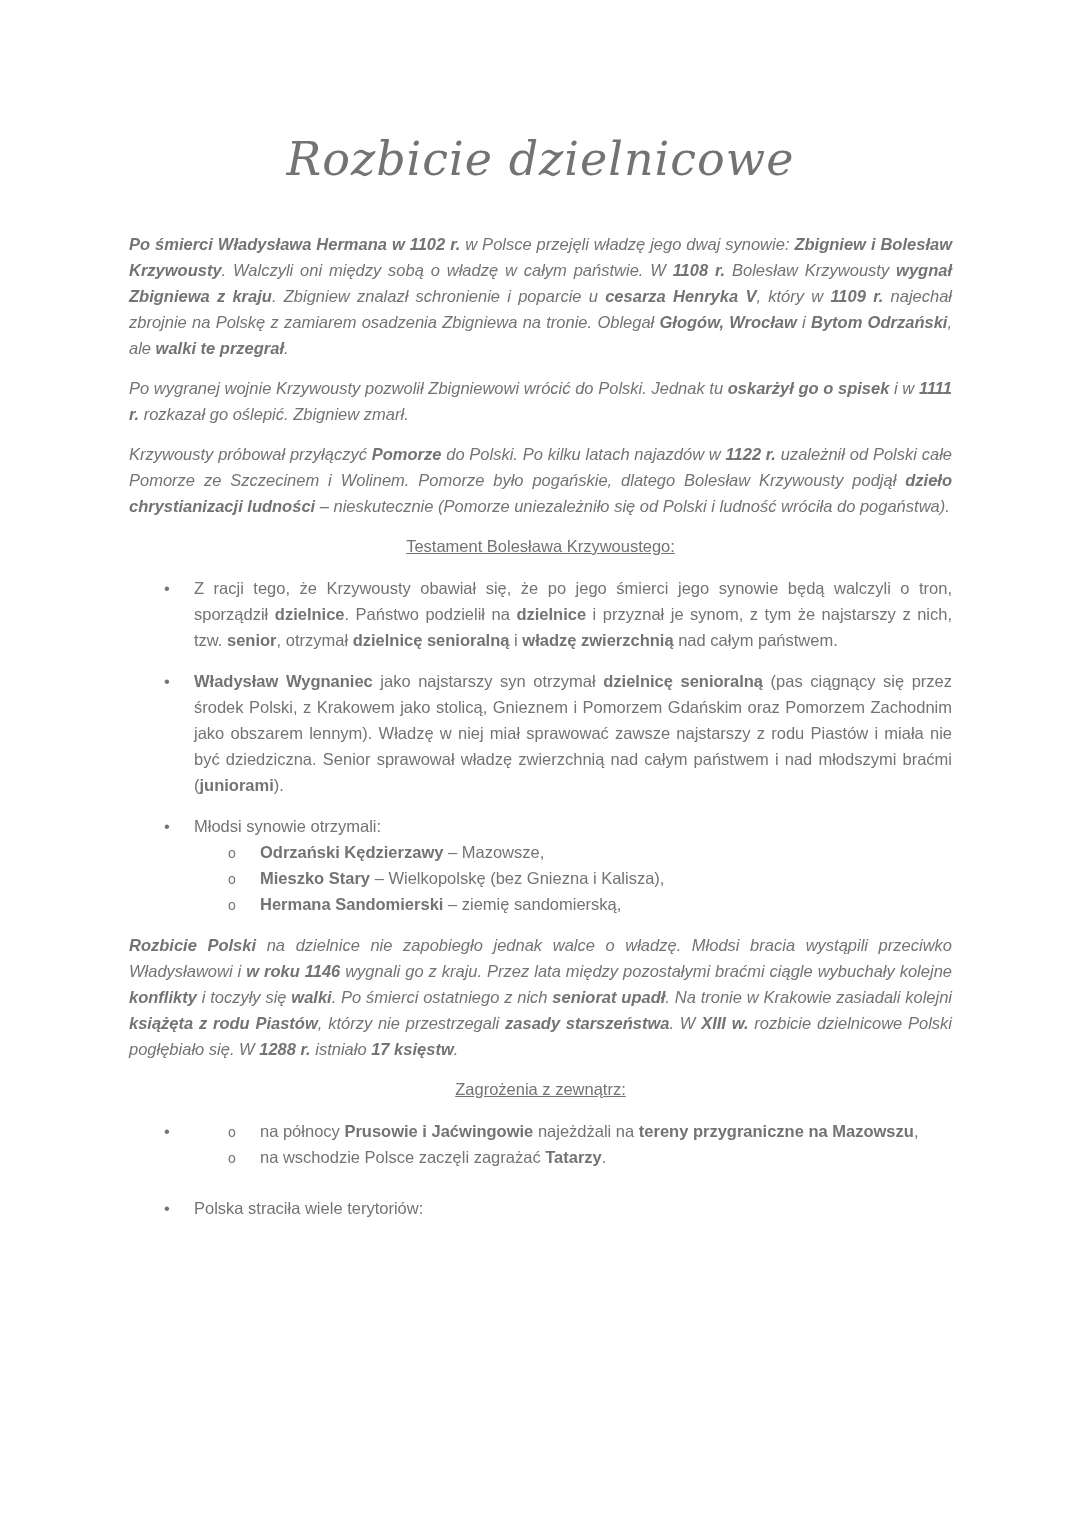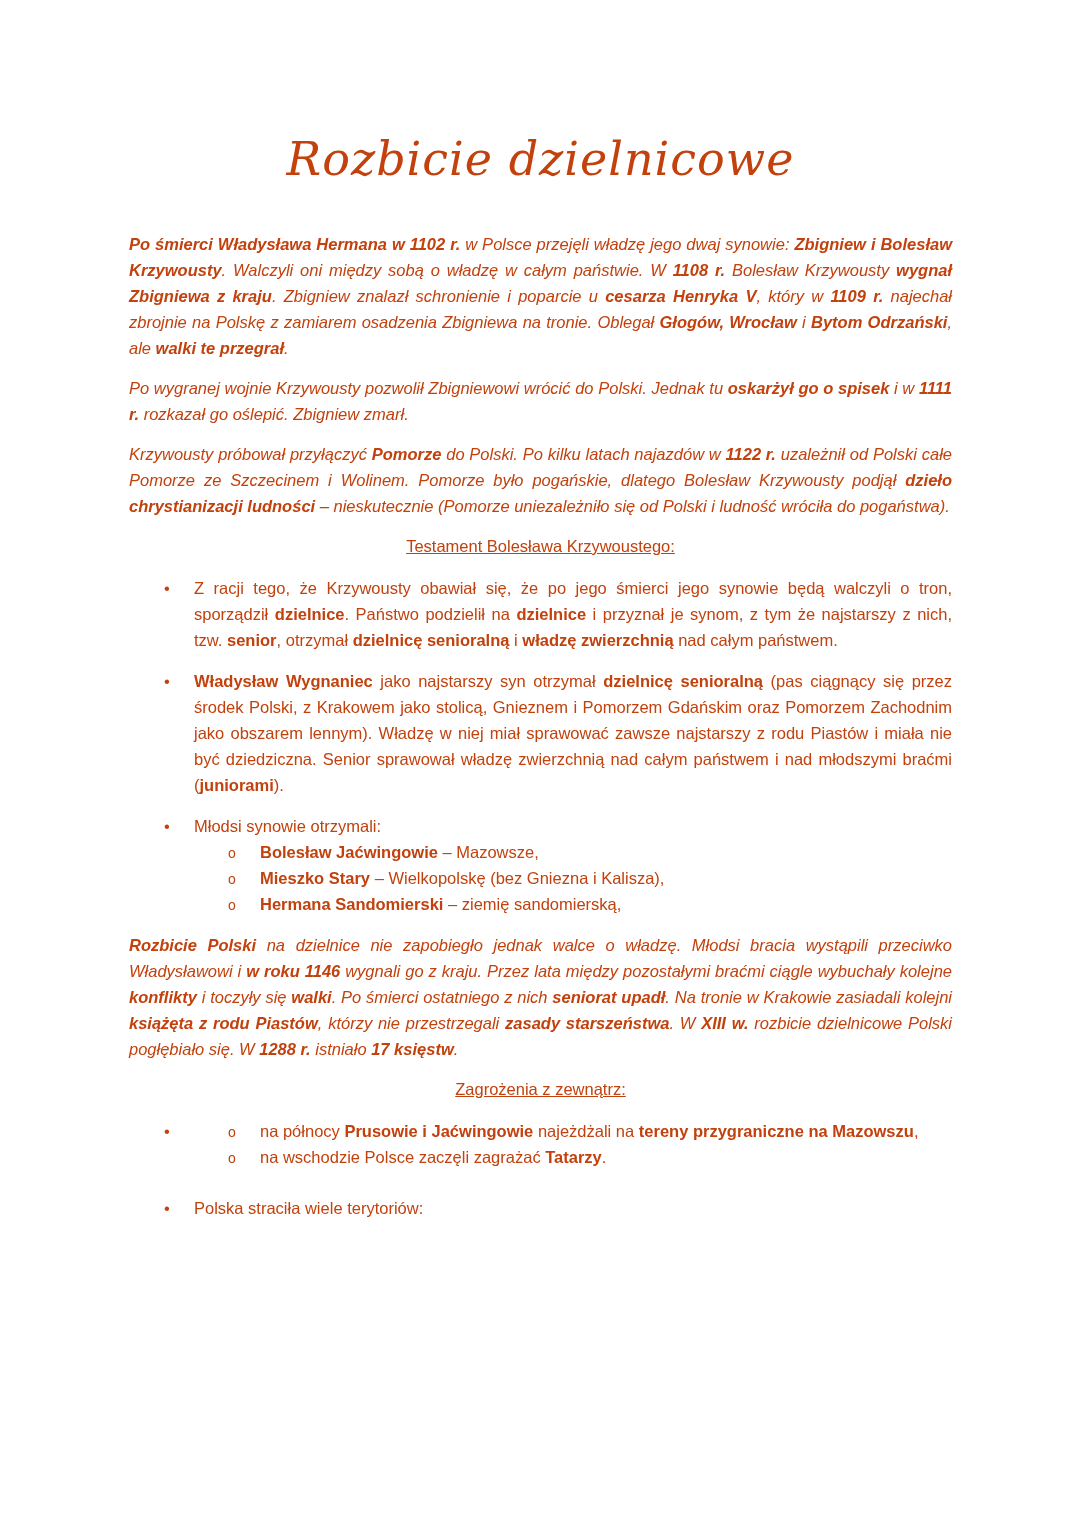--- a/index.html
+++ b/index.html
@@ -8,21 +8,21 @@
     background: #ffffff;
   }
   .page {
     position: relative;
     width: 1080px;
     height: 1527px;
     box-sizing: border-box;
     margin: 0 auto;
     padding: 133px 128px 0 129px;
     background: #ffffff;
-    color: #c2410c;
+    color: #737373;
     font-family: "Liberation Sans", sans-serif;
     font-size: 16.5px;
     line-height: 26px;
     overflow: hidden;
   }
   .doc-title {
     font-family: "DejaVu Serif", serif;
     font-style: italic;
     font-weight: normal;
     font-size: 46px;
@@ -93,21 +93,21 @@
   <p class="para">Krzywousty próbował przyłączyć <b>Pomorze</b> do Polski. Po kilku latach najazdów w <b>1122 r.</b> uzależnił od Polski całe Pomorze ze Szczecinem i Wolinem. Pomorze było pogańskie, dlatego Bolesław Krzywousty podjął <b>dzieło chrystianizacji ludności</b> – nieskutecznie (Pomorze uniezależniło się od Polski i ludność wróciła do pogaństwa).</p>
 
   <p class="heading">Testament Bolesława Krzywoustego:</p>
 
   <ul class="l1">
     <li>Z racji tego, że Krzywousty obawiał się, że po jego śmierci jego synowie będą walczyli o tron, sporządził <b>dzielnice</b>. Państwo podzielił na <b>dzielnice</b> i przyznał je synom, z tym że najstarszy z nich, tzw. <b>senior</b>, otrzymał <b>dzielnicę senioralną</b> i <b>władzę zwierzchnią</b> nad całym państwem.</li>
     <li><b>Władysław Wygnaniec</b> jako najstarszy syn otrzymał <b>dzielnicę senioralną</b> (pas ciągnący się przez środek Polski, z Krakowem jako stolicą, Gnieznem i Pomorzem Gdańskim oraz Pomorzem Zachodnim jako obszarem lennym). Władzę w niej miał sprawować zawsze najstarszy z rodu Piastów i miała nie być dziedziczna. Senior sprawował władzę zwierzchnią nad całym państwem i nad młodszymi braćmi (<b>juniorami</b>).</li>
     <li>
       <span>Młodsi synowie otrzymali:</span>
       <ul class="l2">
-        <li><b>Bolesław Jaćwingowie</b> – Mazowsze,</li>
+        <li><b>Odrzański Kędzierzawy</b> – Mazowsze,</li>
         <li><b>Mieszko Stary</b> – Wielkopolskę (bez Gniezna i Kalisza),</li>
         <li><b>Hermana Sandomierski</b> – ziemię sandomierską,</li>
       </ul>
     </li>
   </ul>
 
   <p class="para"><b>Rozbicie Polski</b> na dzielnice nie zapobiegło jednak walce o władzę. Młodsi bracia wystąpili przeciwko Władysławowi i <b>w roku 1146</b> wygnali go z kraju. Przez lata między pozostałymi braćmi ciągle wybuchały kolejne <b>konflikty</b> i toczyły się <b>walki</b>. Po śmierci ostatniego z nich <b>seniorat upadł</b>. Na tronie w Krakowie zasiadali kolejni <b>książęta z rodu Piastów</b>, którzy nie przestrzegali <b>zasady starszeństwa</b>. W <b>XIII w.</b> rozbicie dzielnicowe Polski pogłębiało się. W <b>1288 r.</b> istniało <b>17 księstw</b>.</p>
 
   <p class="heading">Zagrożenia z zewnątrz:</p>
 

